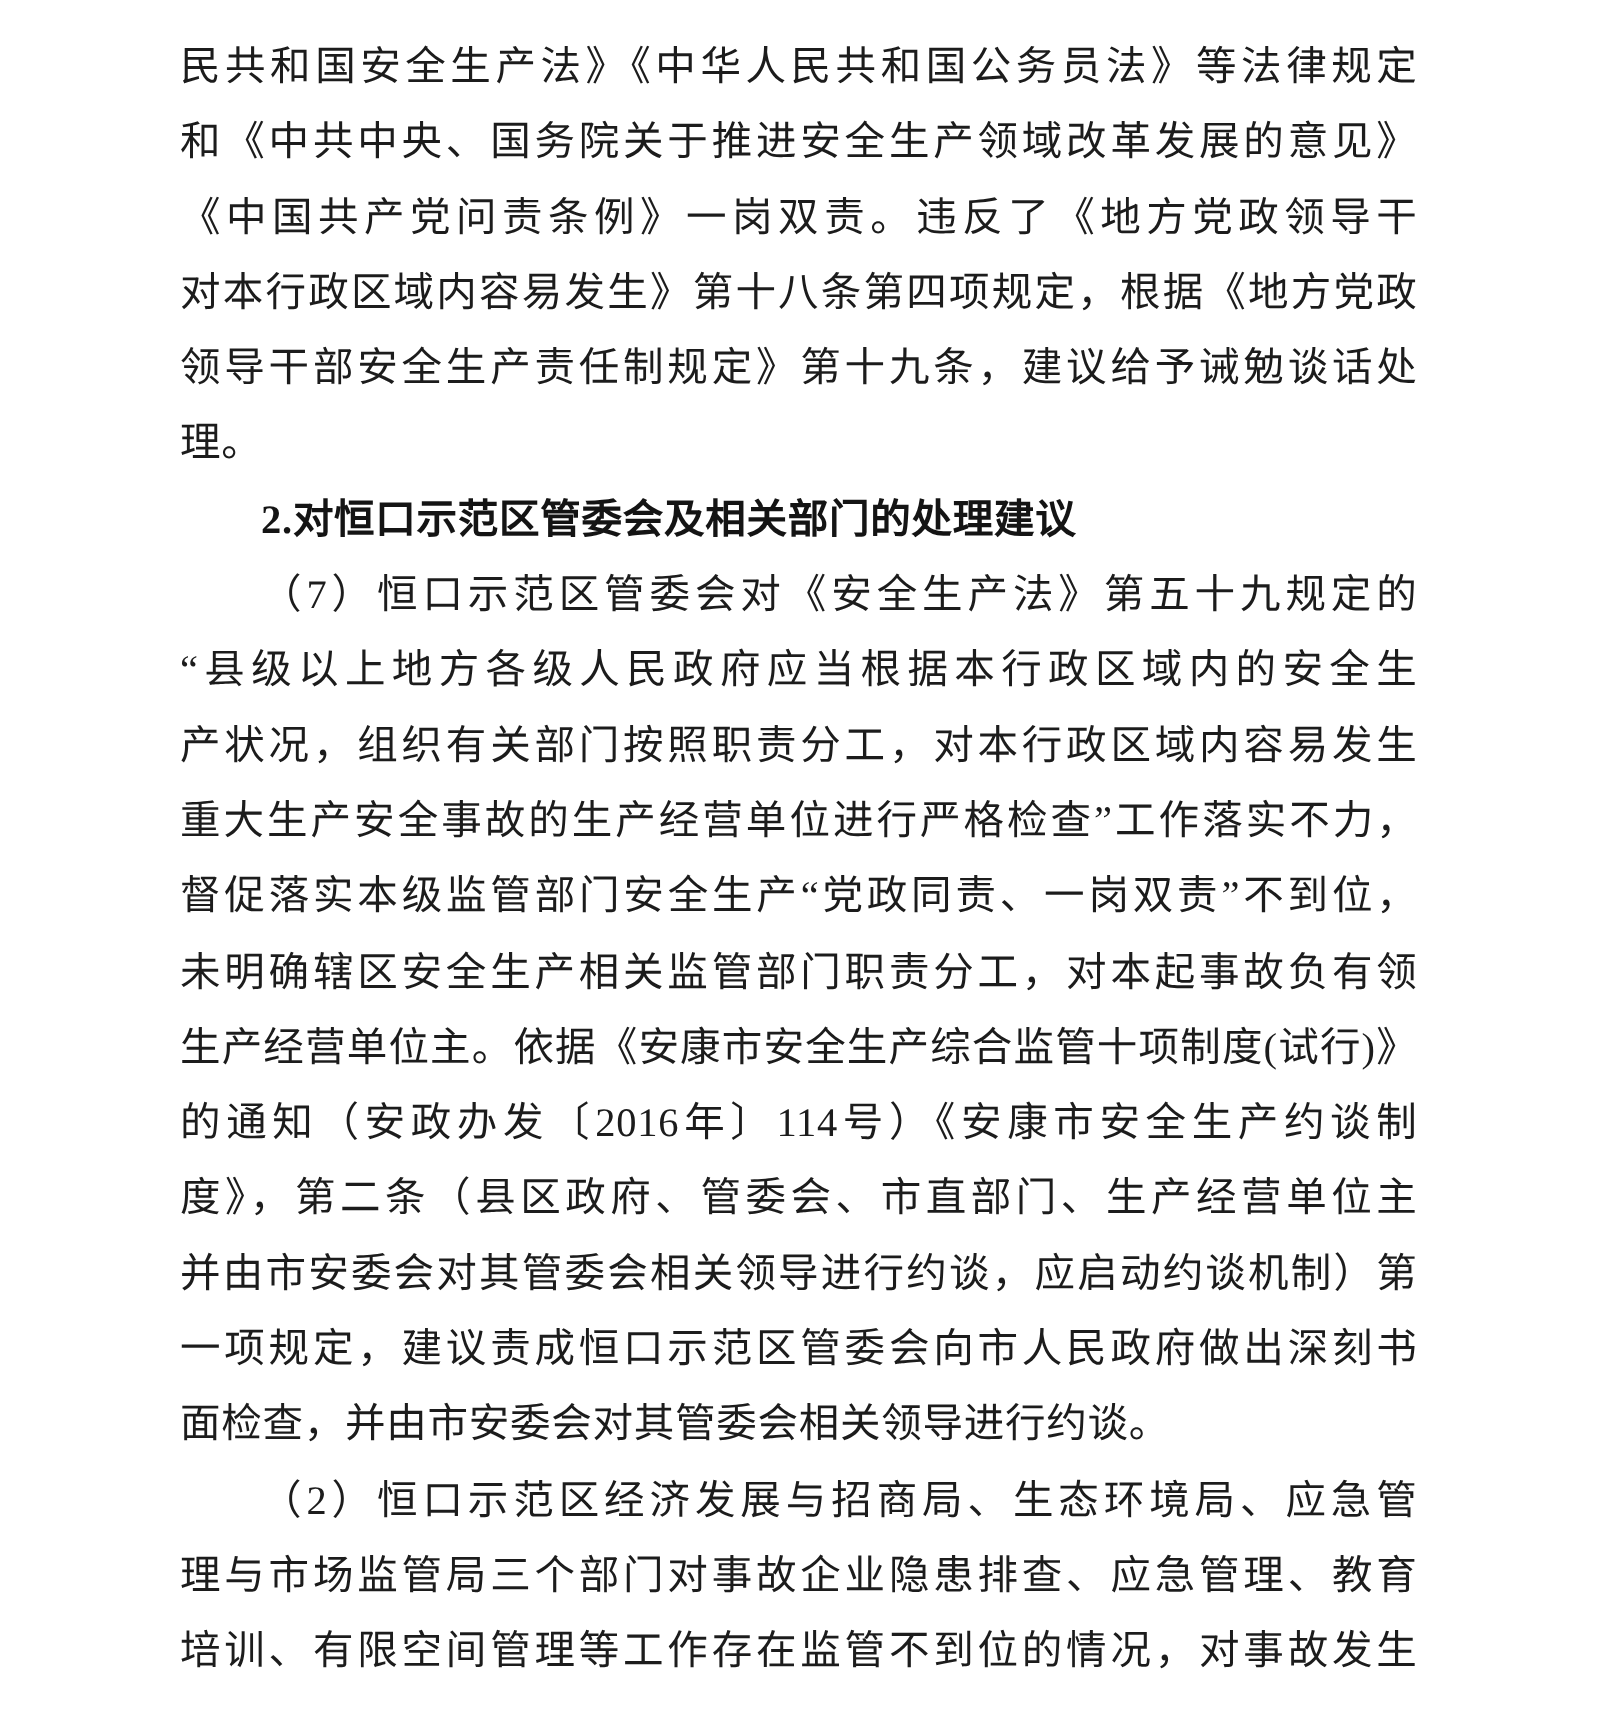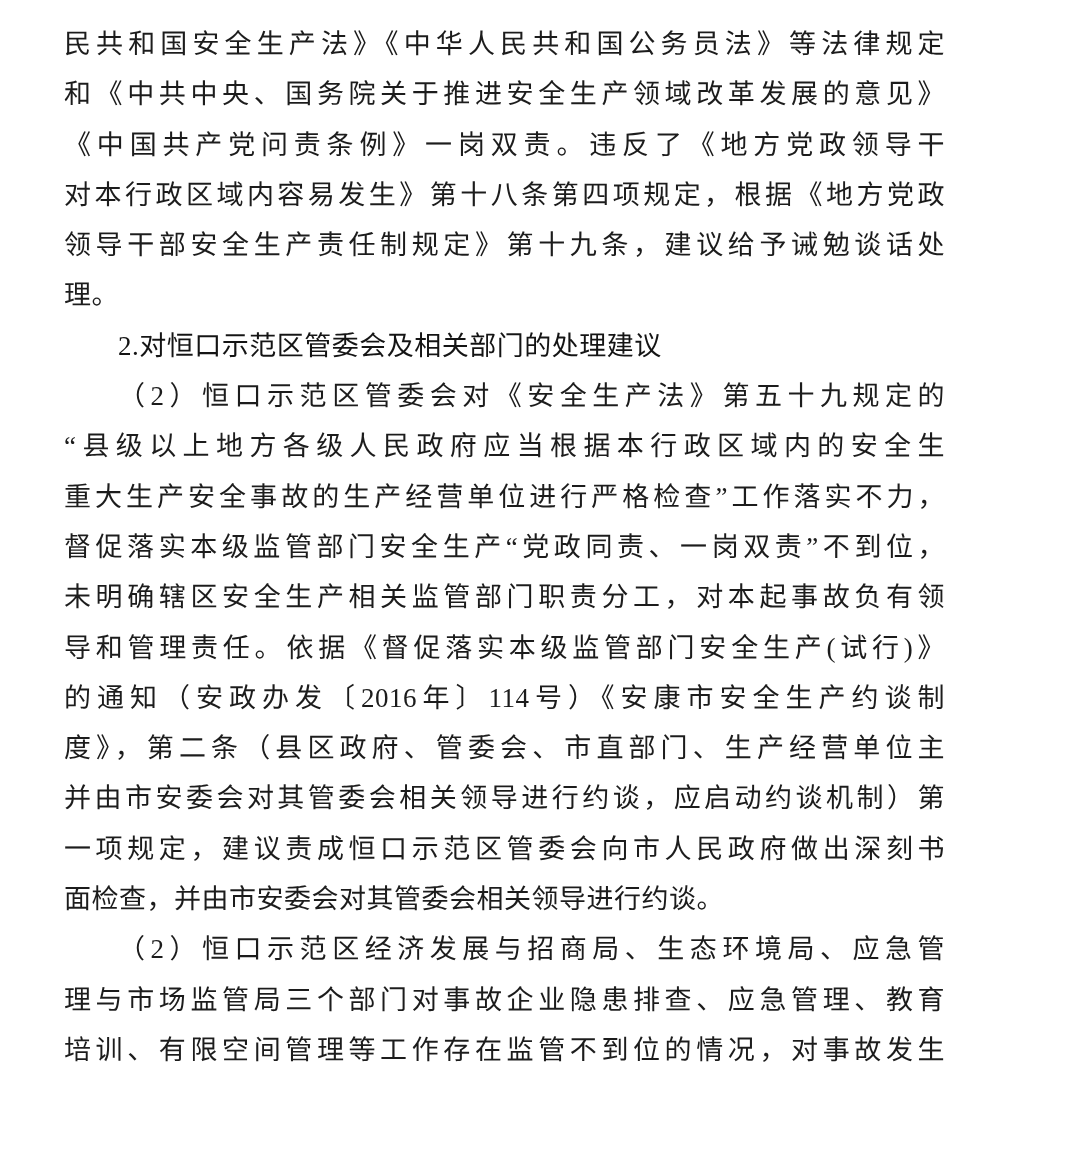--- a/index.html
+++ b/index.html
@@ -9,21 +9,21 @@
   }
   .page {
     position: relative;
     width: 1080px;
     height: 1154px;
     background: #ffffff;
     overflow: hidden;
     font-family: "Liberation Serif", "DejaVu Serif", serif;
   }
   .content {
-    padding: 19px 135px 0 64px;
+    padding: 19px 135px 0 120px;
   }
   .line {
     font-size: 27px;
     line-height: 50.3px;
     height: 50.3px;
     color: #1c1c1c;
     letter-spacing: 0.5px;
     text-align: justify;
     text-align-last: justify;
     text-justify: inter-character;
@@ -31,42 +31,43 @@
     white-space: normal;
   }
   .line.end {
     text-align: left;
     text-align-last: left;
   }
   .line.indent {
     text-indent: 54px;
   }
   .line.bold {
-    font-weight: 400;
+    font-weight: 700;
     color: #141414;
   }
 </style>
 </head>
 <body>
 
 <div class="page">
   <div class="content">
     <div class="line">民共和国安全生产法》《中华人民共和国公务员法》等法律规定</div>
     <div class="line">和《中共中央、国务院关于推进安全生产领域改革发展的意见》</div>
     <div class="line">《中国共产党问责条例》一岗双责。违反了《地方党政领导干</div>
     <div class="line">对本行政区域内容易发生》第十八条第四项规定，根据《地方党政</div>
     <div class="line">领导干部安全生产责任制规定》第十九条，建议给予诫勉谈话处</div>
     <div class="line end">理。</div>
     <div class="line end indent bold">2.对恒口示范区管委会及相关部门的处理建议</div>
-    <div class="line indent">（2）恒口示范区管委会对《安全生产法》第五十九规定的</div>
+    <div class="line indent">（7）恒口示范区管委会对《安全生产法》第五十九规定的</div>
     <div class="line">“县级以上地方各级人民政府应当根据本行政区域内的安全生</div>
+    <div class="line">产状况，组织有关部门按照职责分工，对本行政区域内容易发生</div>
     <div class="line">重大生产安全事故的生产经营单位进行严格检查”工作落实不力，</div>
     <div class="line">督促落实本级监管部门安全生产“党政同责、一岗双责”不到位，</div>
     <div class="line">未明确辖区安全生产相关监管部门职责分工，对本起事故负有领</div>
-    <div class="line">导和管理责任。依据《督促落实本级监管部门安全生产(试行)》</div>
+    <div class="line">生产经营单位主。依据《安康市安全生产综合监管十项制度(试行)》</div>
     <div class="line">的通知（安政办发〔2016年〕114号）《安康市安全生产约谈制</div>
     <div class="line">度》，第二条（县区政府、管委会、市直部门、生产经营单位主</div>
     <div class="line">并由市安委会对其管委会相关领导进行约谈，应启动约谈机制）第</div>
     <div class="line">一项规定，建议责成恒口示范区管委会向市人民政府做出深刻书</div>
     <div class="line end">面检查，并由市安委会对其管委会相关领导进行约谈。</div>
     <div class="line indent">（2）恒口示范区经济发展与招商局、生态环境局、应急管</div>
     <div class="line">理与市场监管局三个部门对事故企业隐患排查、应急管理、教育</div>
     <div class="line">培训、有限空间管理等工作存在监管不到位的情况，对事故发生</div>
   </div>
 </div>

